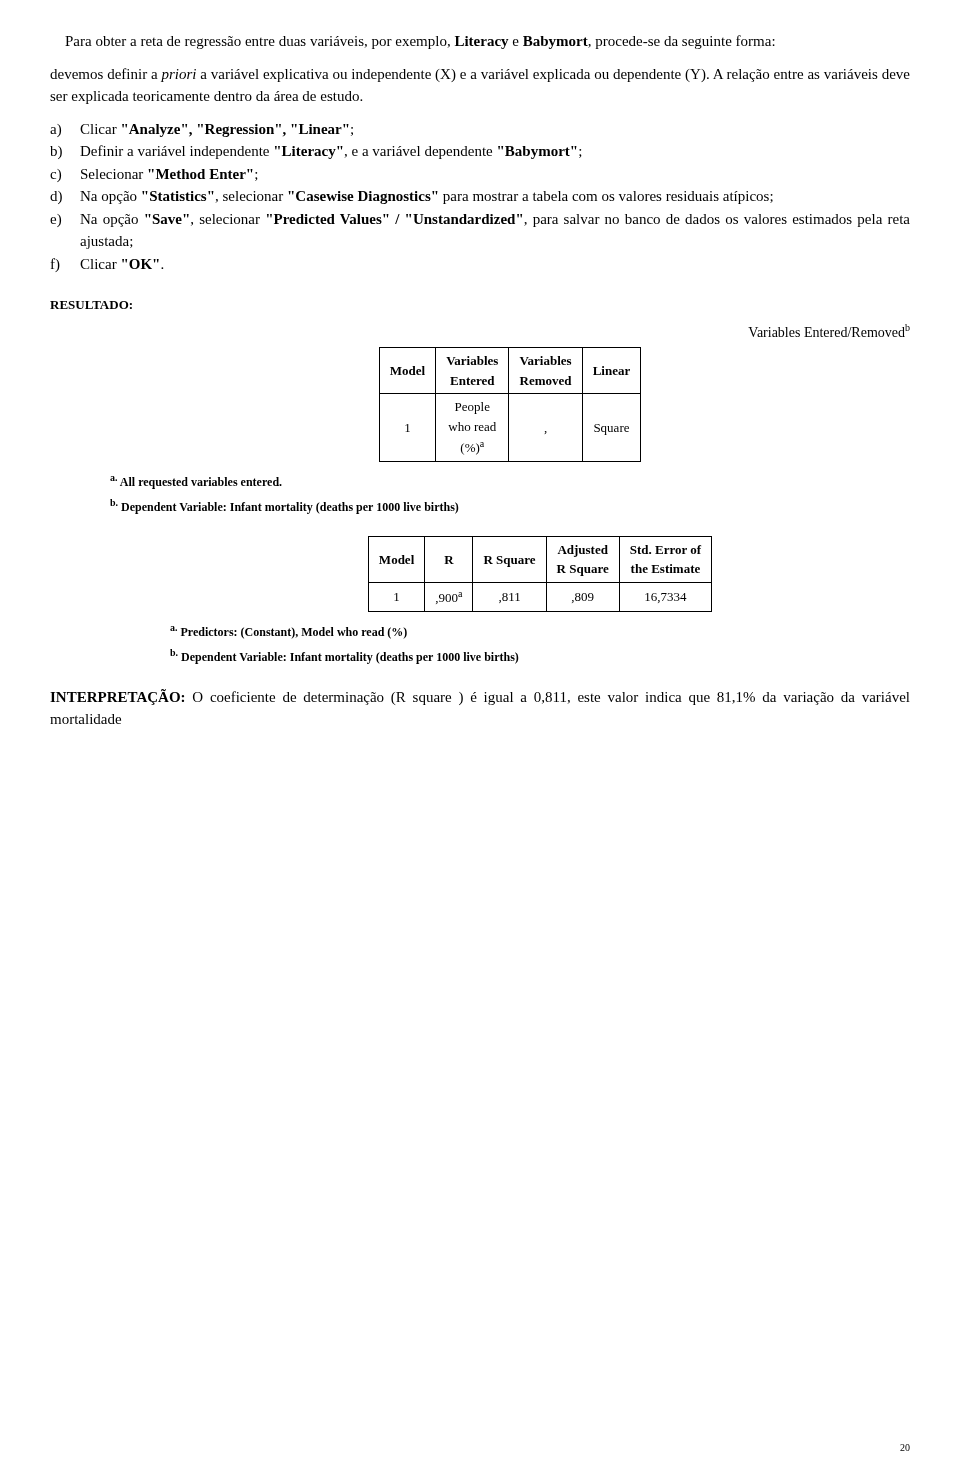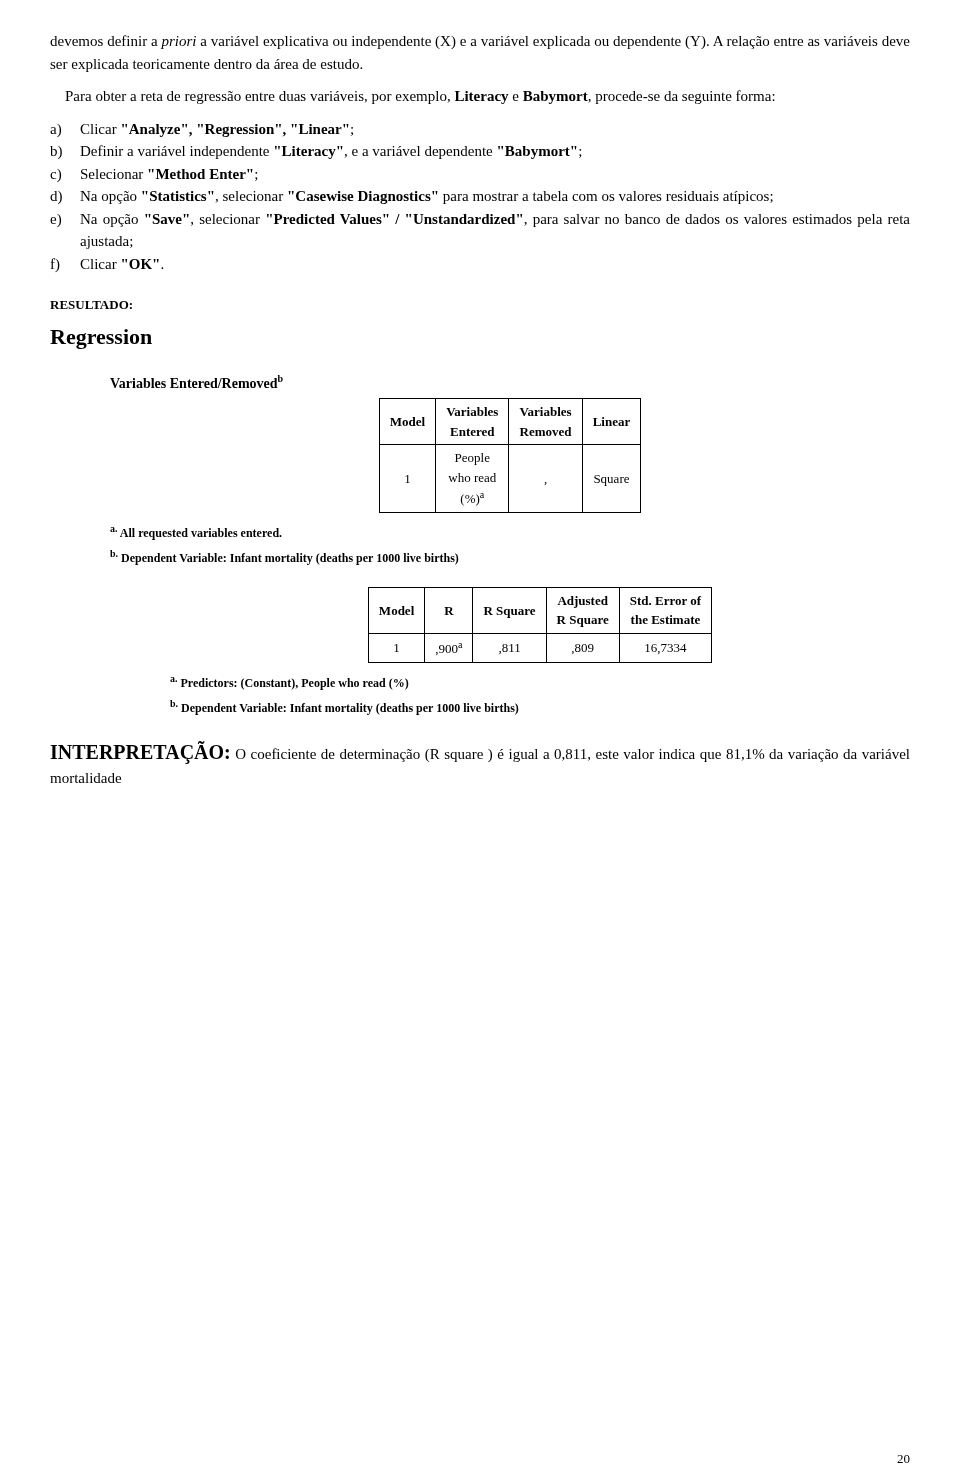--- a/index.html
+++ b/index.html
@@ -27,22 +27,22 @@
     }
     .regression-title {
       font-size: 22px;
       font-weight: bold;
       margin-bottom: 18px;
     }
     .table-section {
       margin-bottom: 20px;
     }
     .table-title {
-      text-align: left;
-      font-weight: bold;
+      text-align: right;
+      font-weight: normal;
       font-size: 14px;
       margin-bottom: 4px;
     }
     .spss-table {
       border-collapse: collapse;
       font-size: 13px;
       margin: 5px auto;
     }
     .spss-table th, .spss-table td {
       border: 1px solid #000;
@@ -60,32 +60,32 @@
     .footnote {
       font-size: 12px;
       margin-top: 4px;
       font-weight: bold;
     }
     .footnote sup {
       font-size: 10px;
     }
     .interpretacao {
       font-weight: bold;
-      font-size: 20px;
+      font-size: 15px;
       margin-top: 18px;
     }
     .interpretacao-text {
       font-size: 15px;
       text-align: justify;
     }
     .page-number {
       position: absolute;
-      bottom: 7px;
+      bottom: 20px;
       right: 50px;
-      font-size: 13px;
+      font-size: 10px;
     }
     .superscript-b {
       font-size: 10px;
       vertical-align: super;
     }
     .superscript-a {
       font-size: 10px;
       vertical-align: super;
     }
     .table-wrapper {
@@ -104,25 +104,25 @@
       margin-left: 120px;
       margin-bottom: 18px;
     }
   </style>
 </head>
 <body>
 
 <div class="content-block">
 
   <p>
+    &nbsp;&nbsp;&nbsp;&nbsp;Para obter a reta de regressão entre duas variáveis, por exemplo, <b>Literacy</b> e <b>Babymort</b>, procede-se da seguinte forma:
+  </p>
+
+  <p>
     devemos definir a <i>priori</i> a variável explicativa ou independente (X) e a variável explicada ou dependente (Y). A relação entre as variáveis deve ser explicada teoricamente dentro da área de estudo.
-  </p>
-
-  <p>
-    &nbsp;&nbsp;&nbsp;&nbsp;Para obter a reta de regressão entre duas variáveis, por exemplo, <b>Literacy</b> e <b>Babymort</b>, procede-se da seguinte forma:
   </p>
 
   <table style="width:100%; border:none; border-collapse:collapse; margin-bottom:10px;">
     <tbody>
         <tr>
       <td style="width:30px; vertical-align:top; padding-right:5px;">a)</td>
       <td>Clicar <b>"Analyze", "Regression", "Linear"</b>;</td>
     </tr>
     <tr>
       <td style="vertical-align:top;">b)</td>
@@ -142,21 +142,20 @@
     </tr>
     <tr>
       <td style="vertical-align:top;">f)</td>
       <td>Clicar <b>"OK"</b>.</td>
     </tr>
   </tbody>
     </table>
 
   <div class="resultado-label">RESULTADO:</div>
 
-  <div class="regression-title">Regression</div>
 
   <div class="table-section">
     <div class="table-wrapper">
       <div class="table-title">
         Variables Entered/Removed<span class="superscript-b">b</span>
       </div>
       <table class="spss-table">
         <thead>
           <tr>
             <th>Model</th>
@@ -203,21 +202,21 @@
             <td>,900<span class="superscript-a">a</span></td>
             <td>,811</td>
             <td>,809</td>
             <td>16,7334</td>
           </tr>
         </tbody>
       </table>
     </div>
     <div class="footnotes-block2">
       <div class="footnote">
-        <sup>a.</sup> <span>Predictors: (Constant), People who read (%)</span>
+        <sup>a.</sup> <span>Predictors: (Constant), Model who read (%)</span>
       </div>
       <div class="footnote">
         <sup>b.</sup> <span>Dependent Variable: Infant mortality (deaths per 1000 live births)</span>
       </div>
     </div>
   </div>
 
   <p class="interpretacao-text">
     <span class="interpretacao">INTERPRETAÇÃO:</span><span> O coeficiente de determinação (R square ) é igual a 0,811, este valor indica que 81,1% da variação da variável mortalidade</span>
   </p>

